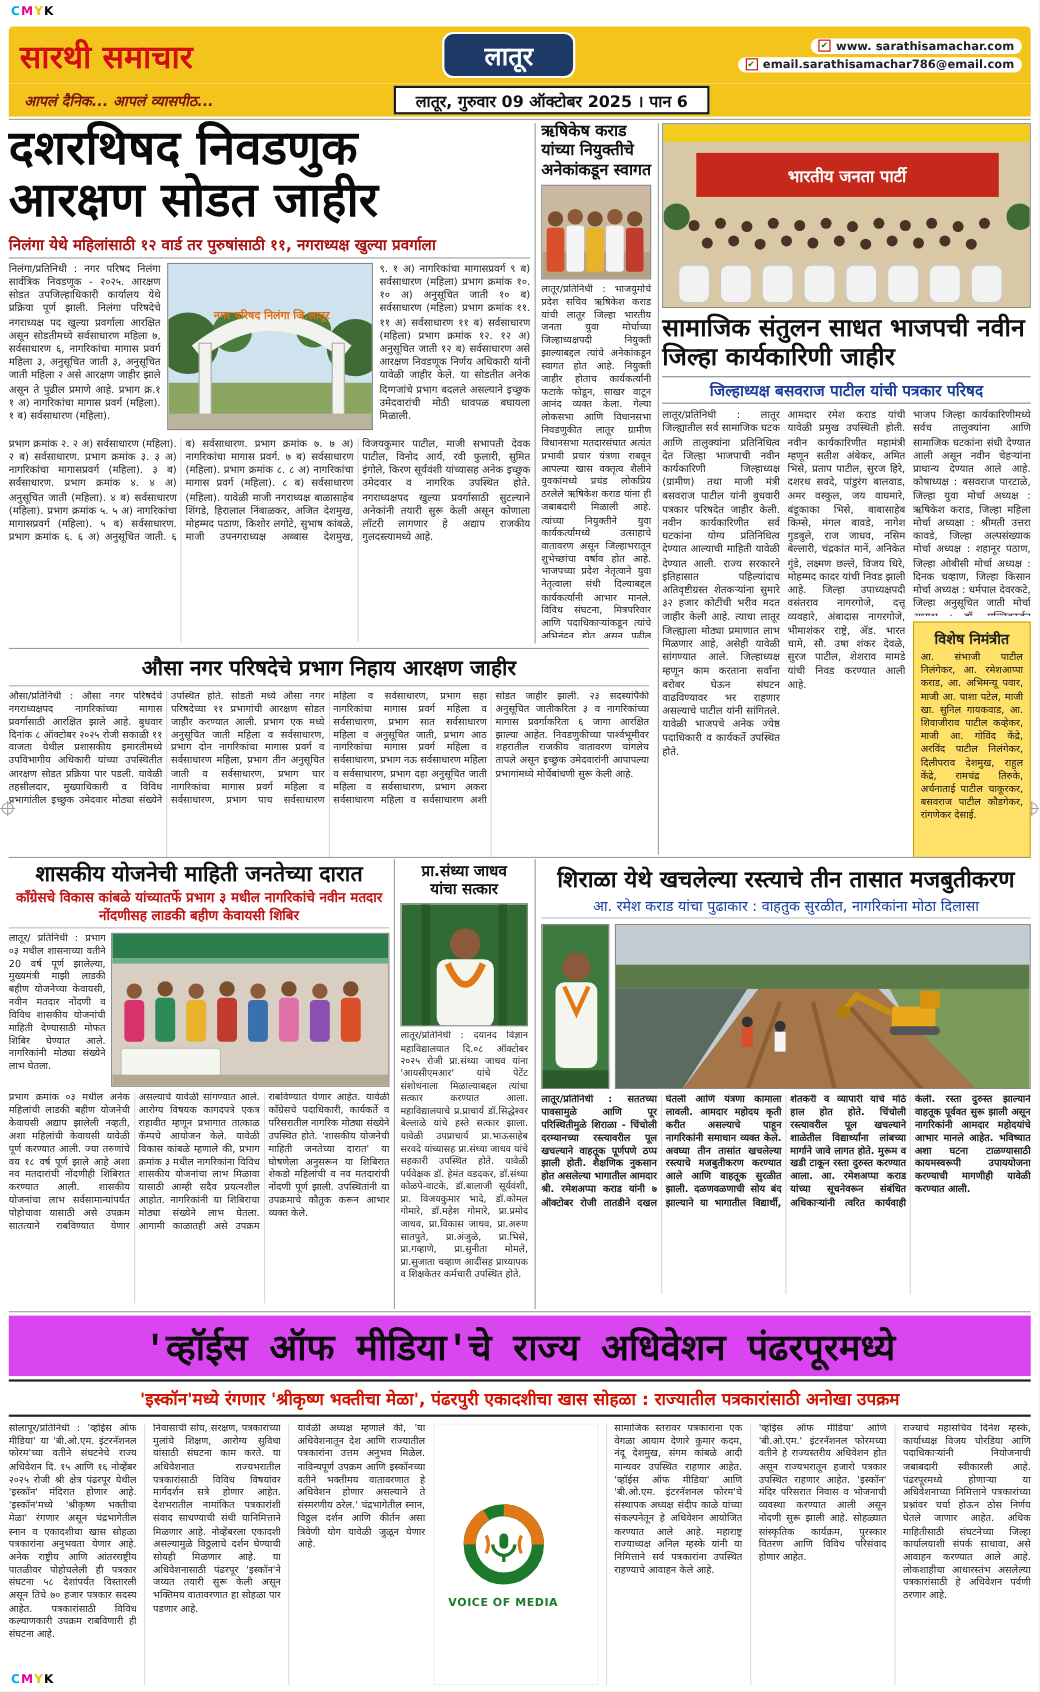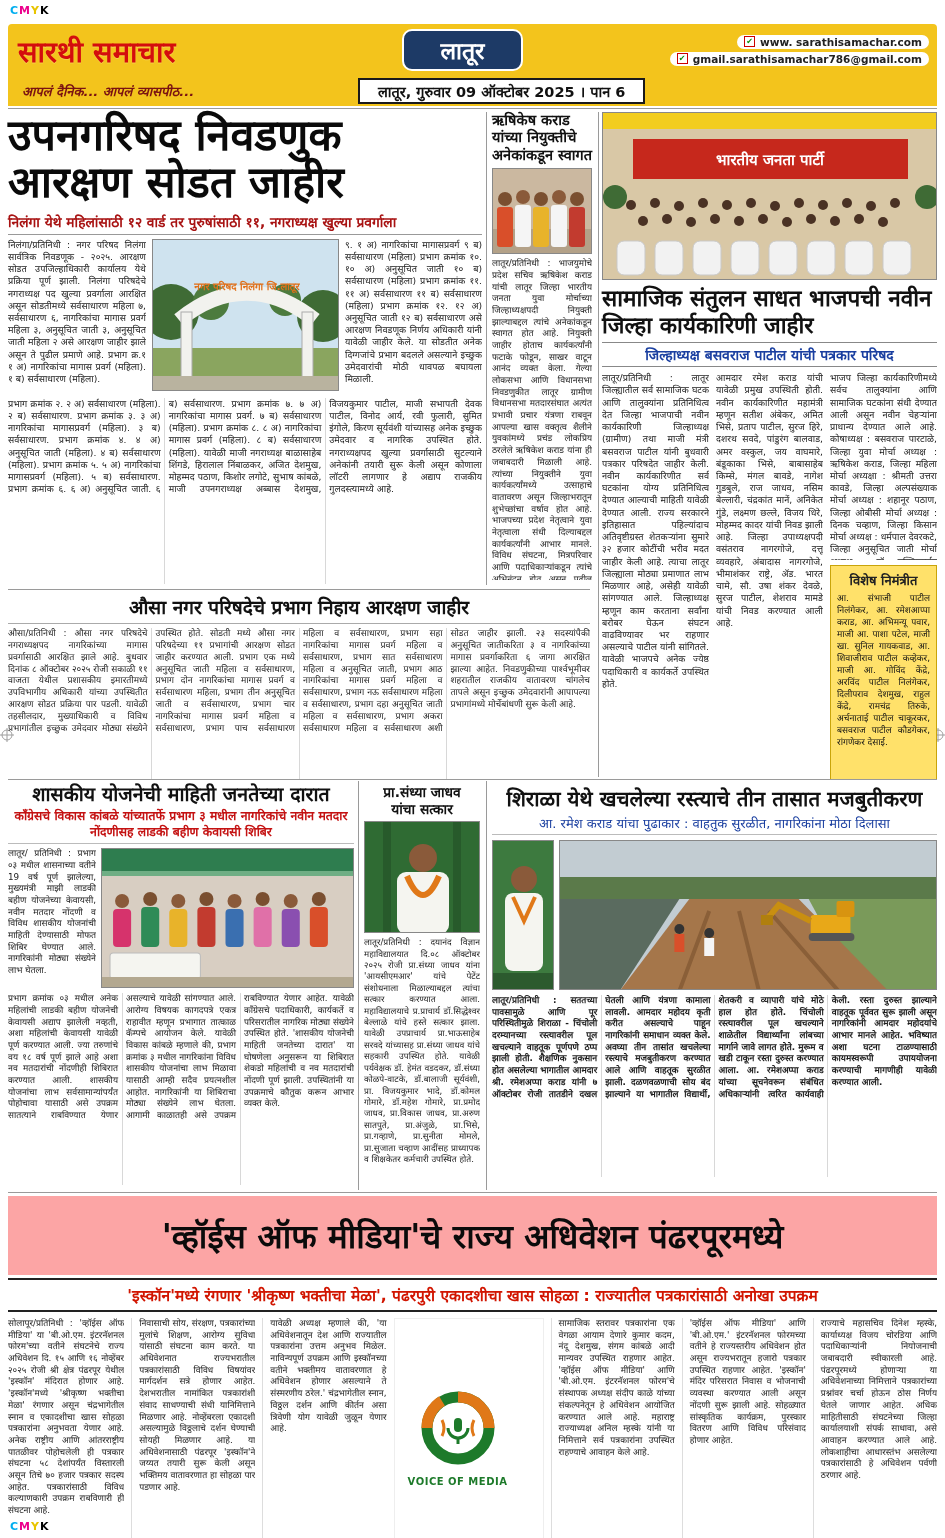--- a/index.html
+++ b/index.html
@@ -84,21 +84,21 @@
   .shirala { position: absolute; left: 492px; top: 784px; width: 445px; }
   .shirala h2 { font-size: 20.5px; font-weight: 800; text-align: center; }
   .shirala-sub { color: #1a3fa0; font-size: 13px; font-weight: 400; text-align: center; border-bottom: 1px solid #bbb; padding: 2px 0; margin-bottom: 5px; }
   .shirala-photos { display: flex; gap: 5px; height: 150px; margin-bottom: 5px; }
   .portrait-photo { width: 62px; height: 150px; }
   .road-photo { flex: 1; height: 150px; }
   .shirala .bodytext { height: 182px; font-size: 8.8px; font-weight: bold; }
 
   
   .vom { position: absolute; left: 8px; top: 1196px; width: 929px; }
-  .vom-head { background: #fca5a5; font-size: 33px; font-weight: 800; text-align: center; padding: 17px 0; color: #0b0b0b; }
+  .vom-head { background: #d946ef; font-size: 33px; font-weight: 800; text-align: center; padding: 5px 0; color: #0b0b0b; font-family: Liberation Mono, monospace; }
   .vom-sub { color: #d11500; font-weight: 700; font-size: 15.5px; text-align: center; border-top: 2px solid #222; border-bottom: 2px solid #222; padding: 4px 0; margin-top: 3px; }
   .vom-body { display: flex; gap: 7px; margin-top: 6px; height: 238px; }
   .vom-body .bcol { flex: 1; font-size: 8.8px; }
   .vom-body .bcol + .bcol, .vom-body .logo-stack + .bcol { border-left: 1px solid #ddd; padding-left: 7px; }
   .logo-stack { width: 150px; flex-shrink: 0; display: flex; flex-direction: row; align-items: center; justify-content: space-between; border: 1px solid #eee; padding: 3px; }
   .logo-label { font-size: 10px; font-weight: 800; color: #1d7a2a; letter-spacing: .5px; text-align: center; }
   .iskcon-l1 { font-size: 13px; font-weight: 800; color: #d6368b; text-align: center; letter-spacing: 1px; }
   .iskcon-l2 { font-size: 9.5px; font-weight: 700; color: #d6368b; text-align: center; letter-spacing: 1px; }
 </style>
 </head>
@@ -128,32 +128,32 @@
     <div class="city-wrap">
         <div class="city-badge">लातूर</div>
       </div>
     <div class="contact">
       <div class="chip">
           <span class="chk">✔</span>
           <span>www. sarathisamachar.com</span>
         </div>
       <div class="chip">
           <span class="chk">✔</span>
-          <span>gmail.sarathisamachar786@gmail.com</span>
+          <span>email.sarathisamachar786@email.com</span>
         </div>
     </div>
   </header>
   <div class="subband">
     <div class="tagline">आपलं दैनिक... आपलं व्यासपीठ...</div>
     <div class="datebox">लातूर, गुरुवार 09 ऑक्टोबर 2025 । पान 6</div>
   </div>
   <div class="hline" style="left:8px; top:108px; width:929px;"></div>
 
   <section class="lead">
-    <h1>उपनगरिषद निवडणुक
+    <h1>दशरथिषद निवडणुक
 आरक्षण सोडत जाहीर</h1>
     <div class="lead-sub">निलंगा येथे महिलांसाठी १२ वार्ड तर पुरुषांसाठी ११, नगराध्यक्ष खुल्या प्रवर्गाला</div>
     <div class="lead-row1">
       <div class="bodytext t1">निलंगा/प्रतिनिधी : नगर परिषद निलंगा सार्वत्रिक निवडणूक - २०२५. आरक्षण सोडत उपजिल्हाधिकारी कार्यालय येथे प्रक्रिया पूर्ण झाली. निलंगा परिषदेचे नगराध्यक्ष पद खुल्या प्रवर्गाला आरक्षित असून सोडतीमध्ये सर्वसाधारण महिला ७, सर्वसाधारण ६, नागरिकांचा मागास प्रवर्ग महिला ३, अनुसूचित जाती ३, अनुसूचित जाती महिला २ असे आरक्षण जाहीर झाले असून ते पुढील प्रमाणे आहे. प्रभाग क्र.१ १ अ) नागरिकांचा मागास प्रवर्ग (महिला). १ ब) सर्वसाधारण (महिला).</div>
       <div class="photoframe gate-photo">
         <svg viewBox="0 0 187 152" width="187" height="152">
           <rect width="187" height="152" fill="#cfe3ef"></rect>
           <rect y="108" width="187" height="44" fill="#8aa55f"></rect>
           <circle cx="18" cy="72" r="28" fill="#3f6b35"></circle>
             <circle cx="170" cy="76" r="26" fill="#3f6b35"></circle>
@@ -265,21 +265,21 @@
   </section>
 
   <div class="hline" style="left:8px; top:779px; width:929px;"></div>
   <div class="vline" style="left:358px; top:781px; height:409px;"></div>
   <div class="vline" style="left:486px; top:781px; height:409px;"></div>
 
   <section class="yojana">
     <h2>शासकीय योजनेची माहिती जनतेच्या दारात</h2>
     <div class="yojana-sub">काँग्रेसचे विकास कांबळे यांच्यातर्फे प्रभाग ३ मधील नागरिकांचे नवीन मतदार नोंदणीसह लाडकी बहीण केवायसी शिबिर</div>
     <div class="yojana-row">
-      <div class="bodytext t1">लातूर/ प्रतिनिधी : प्रभाग ०३ मधील शासनाच्या वतीने 19 वर्ष पूर्ण झालेल्या, मुख्यमंत्री माझी लाडकी बहीण योजनेच्या केवायसी, नवीन मतदार नोंदणी व विविध शासकीय योजनांची माहिती देण्यासाठी मोफत शिबिर घेण्यात आले. नागरिकांनी मोठ्या संख्येने लाभ घेतला.</div>
+      <div class="bodytext t1">लातूर/ प्रतिनिधी : प्रभाग ०३ मधील शासनाच्या वतीने 20 वर्ष पूर्ण झालेल्या, मुख्यमंत्री माझी लाडकी बहीण योजनेच्या केवायसी, नवीन मतदार नोंदणी व विविध शासकीय योजनांची माहिती देण्यासाठी मोफत शिबिर घेण्यात आले. नागरिकांनी मोठ्या संख्येने लाभ घेतला.</div>
       <div class="photoframe shibir-photo">
         <svg viewBox="0 0 250 140" width="100%" height="140" preserveAspectRatio="none">
           <rect width="250" height="140" fill="#d8cec2"></rect>
           <rect width="250" height="22" fill="#2e7d4f"></rect>
           <rect y="22" width="250" height="5" fill="#6fae84"></rect>
           <g>
             <circle cx="20" cy="52" r="7" fill="#8a5a3a"></circle>
               <rect x="11" y="60" width="18" height="38" rx="4" fill="#d6336c"></rect>
             <circle cx="48" cy="50" r="7" fill="#7a4f30"></circle>
               <rect x="39" y="58" width="18" height="40" rx="4" fill="#2e8b57"></rect>

